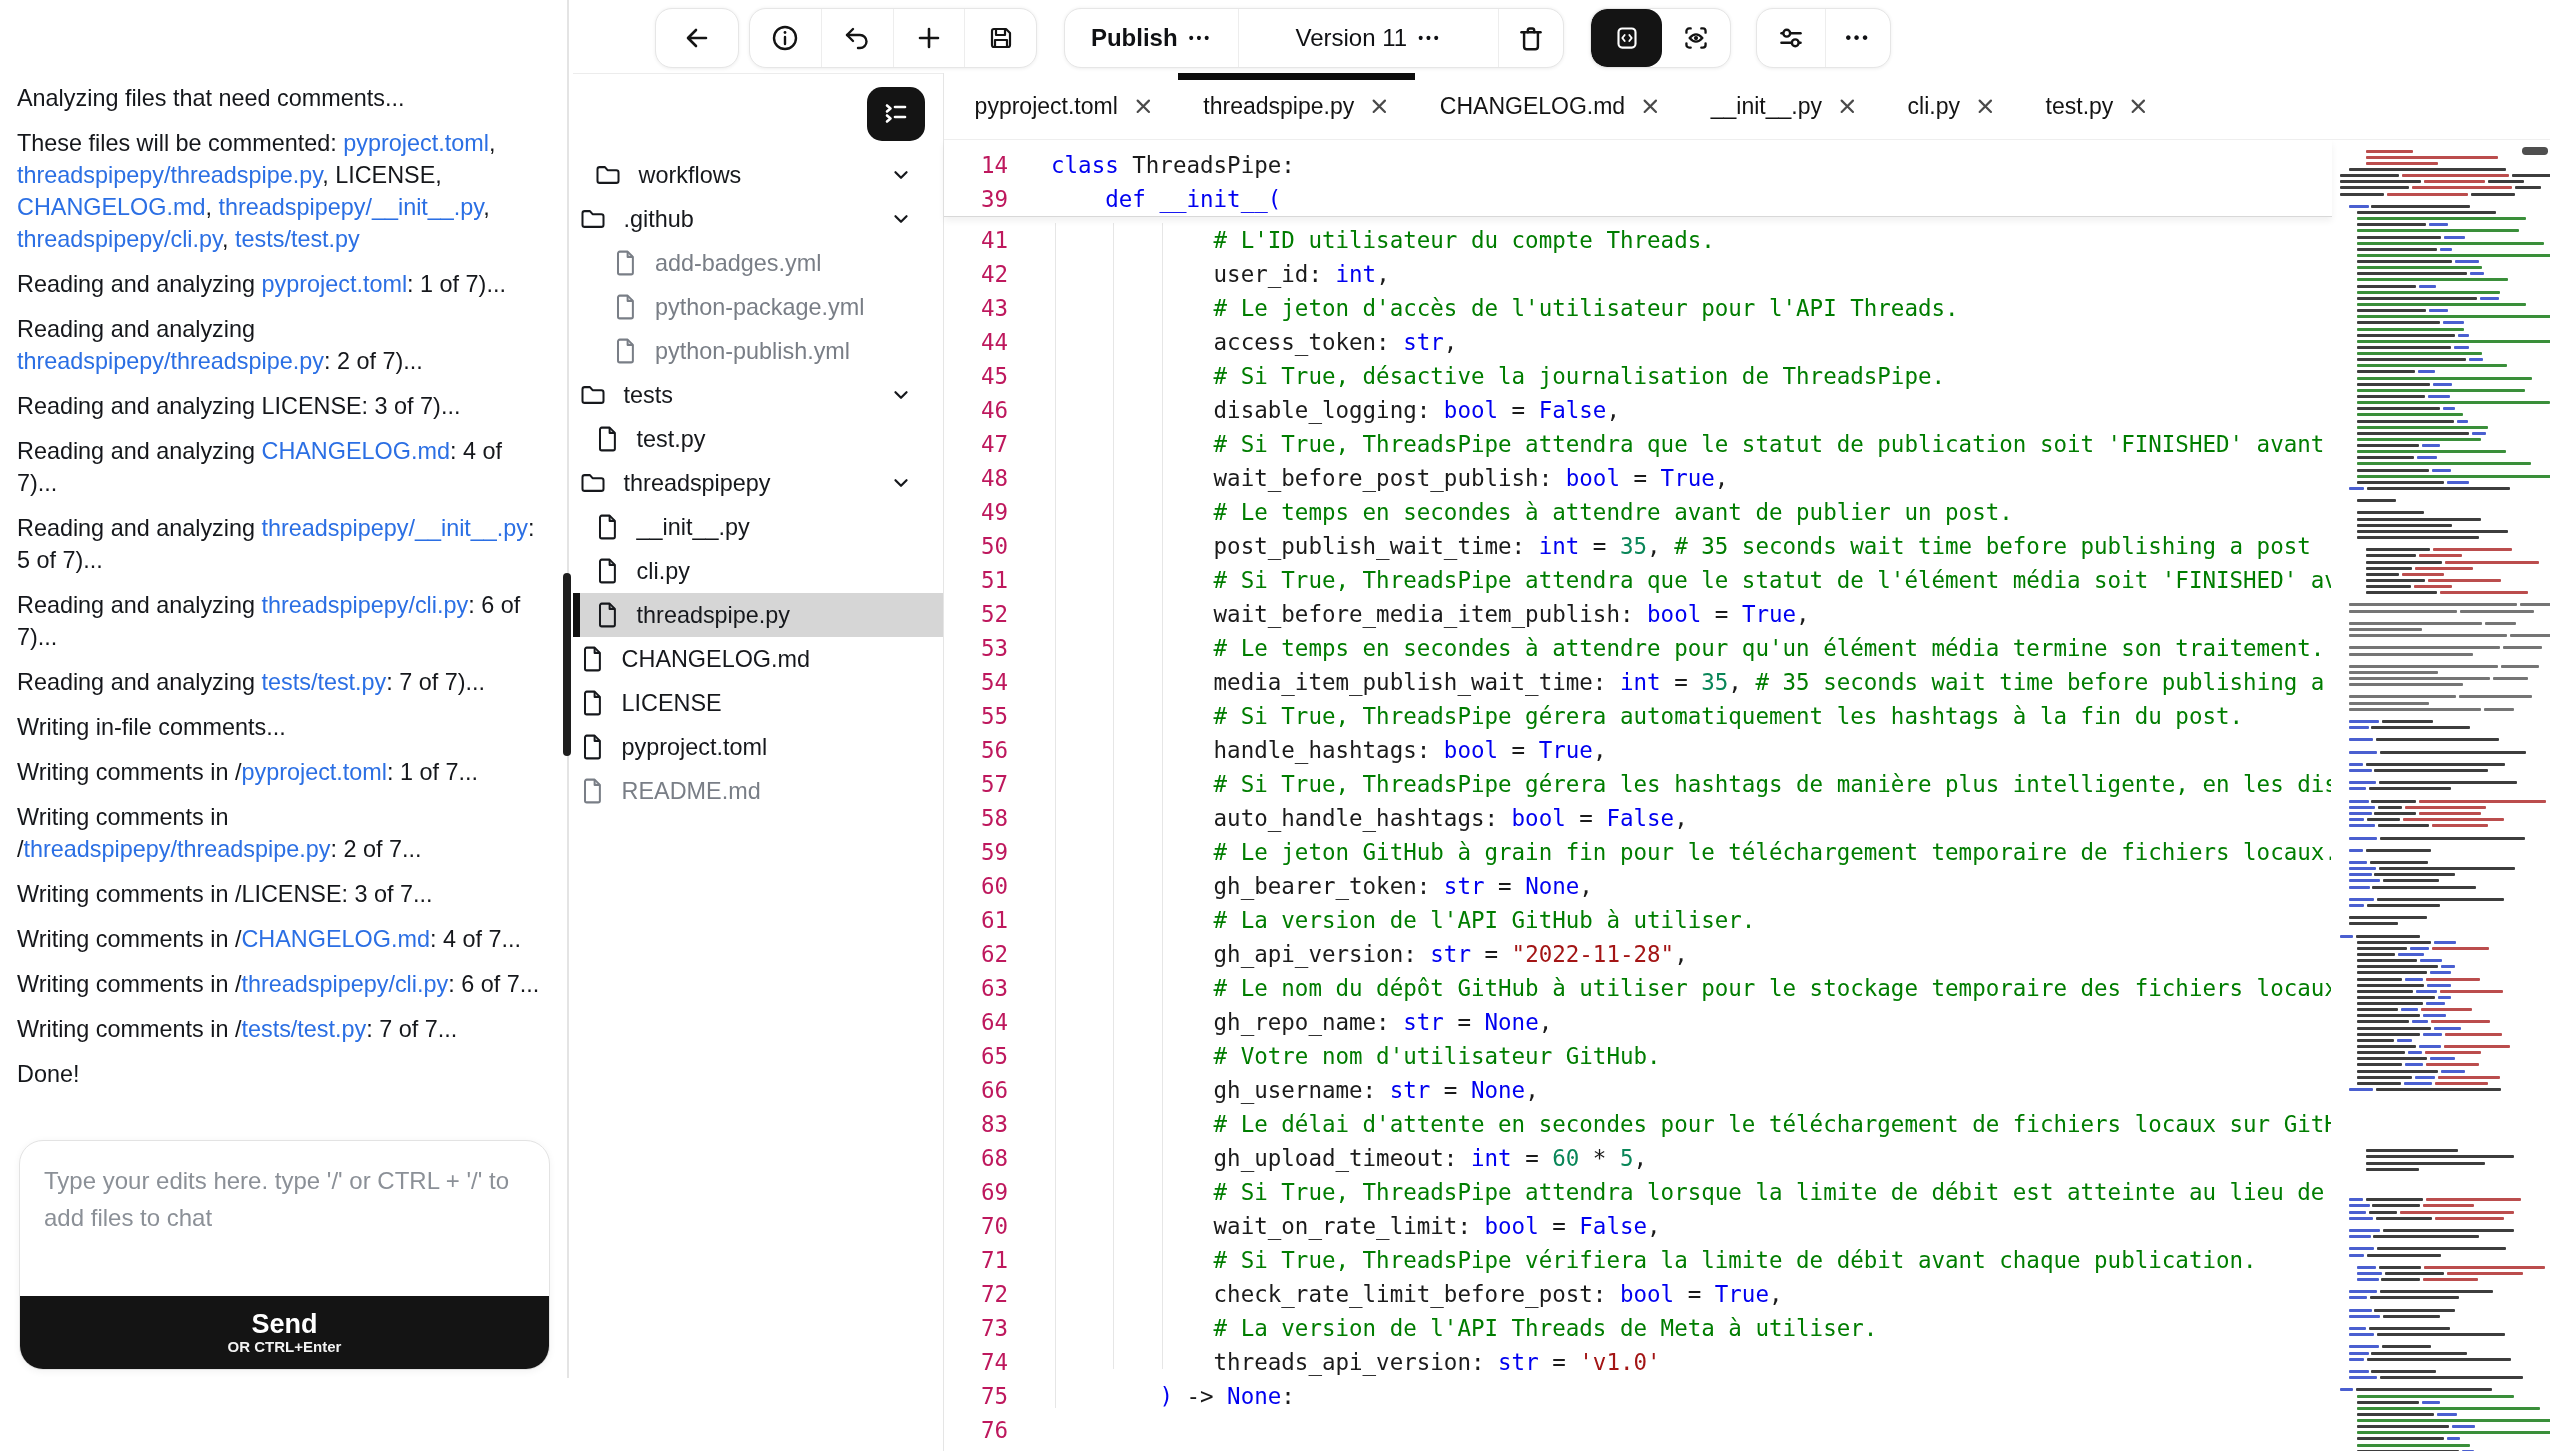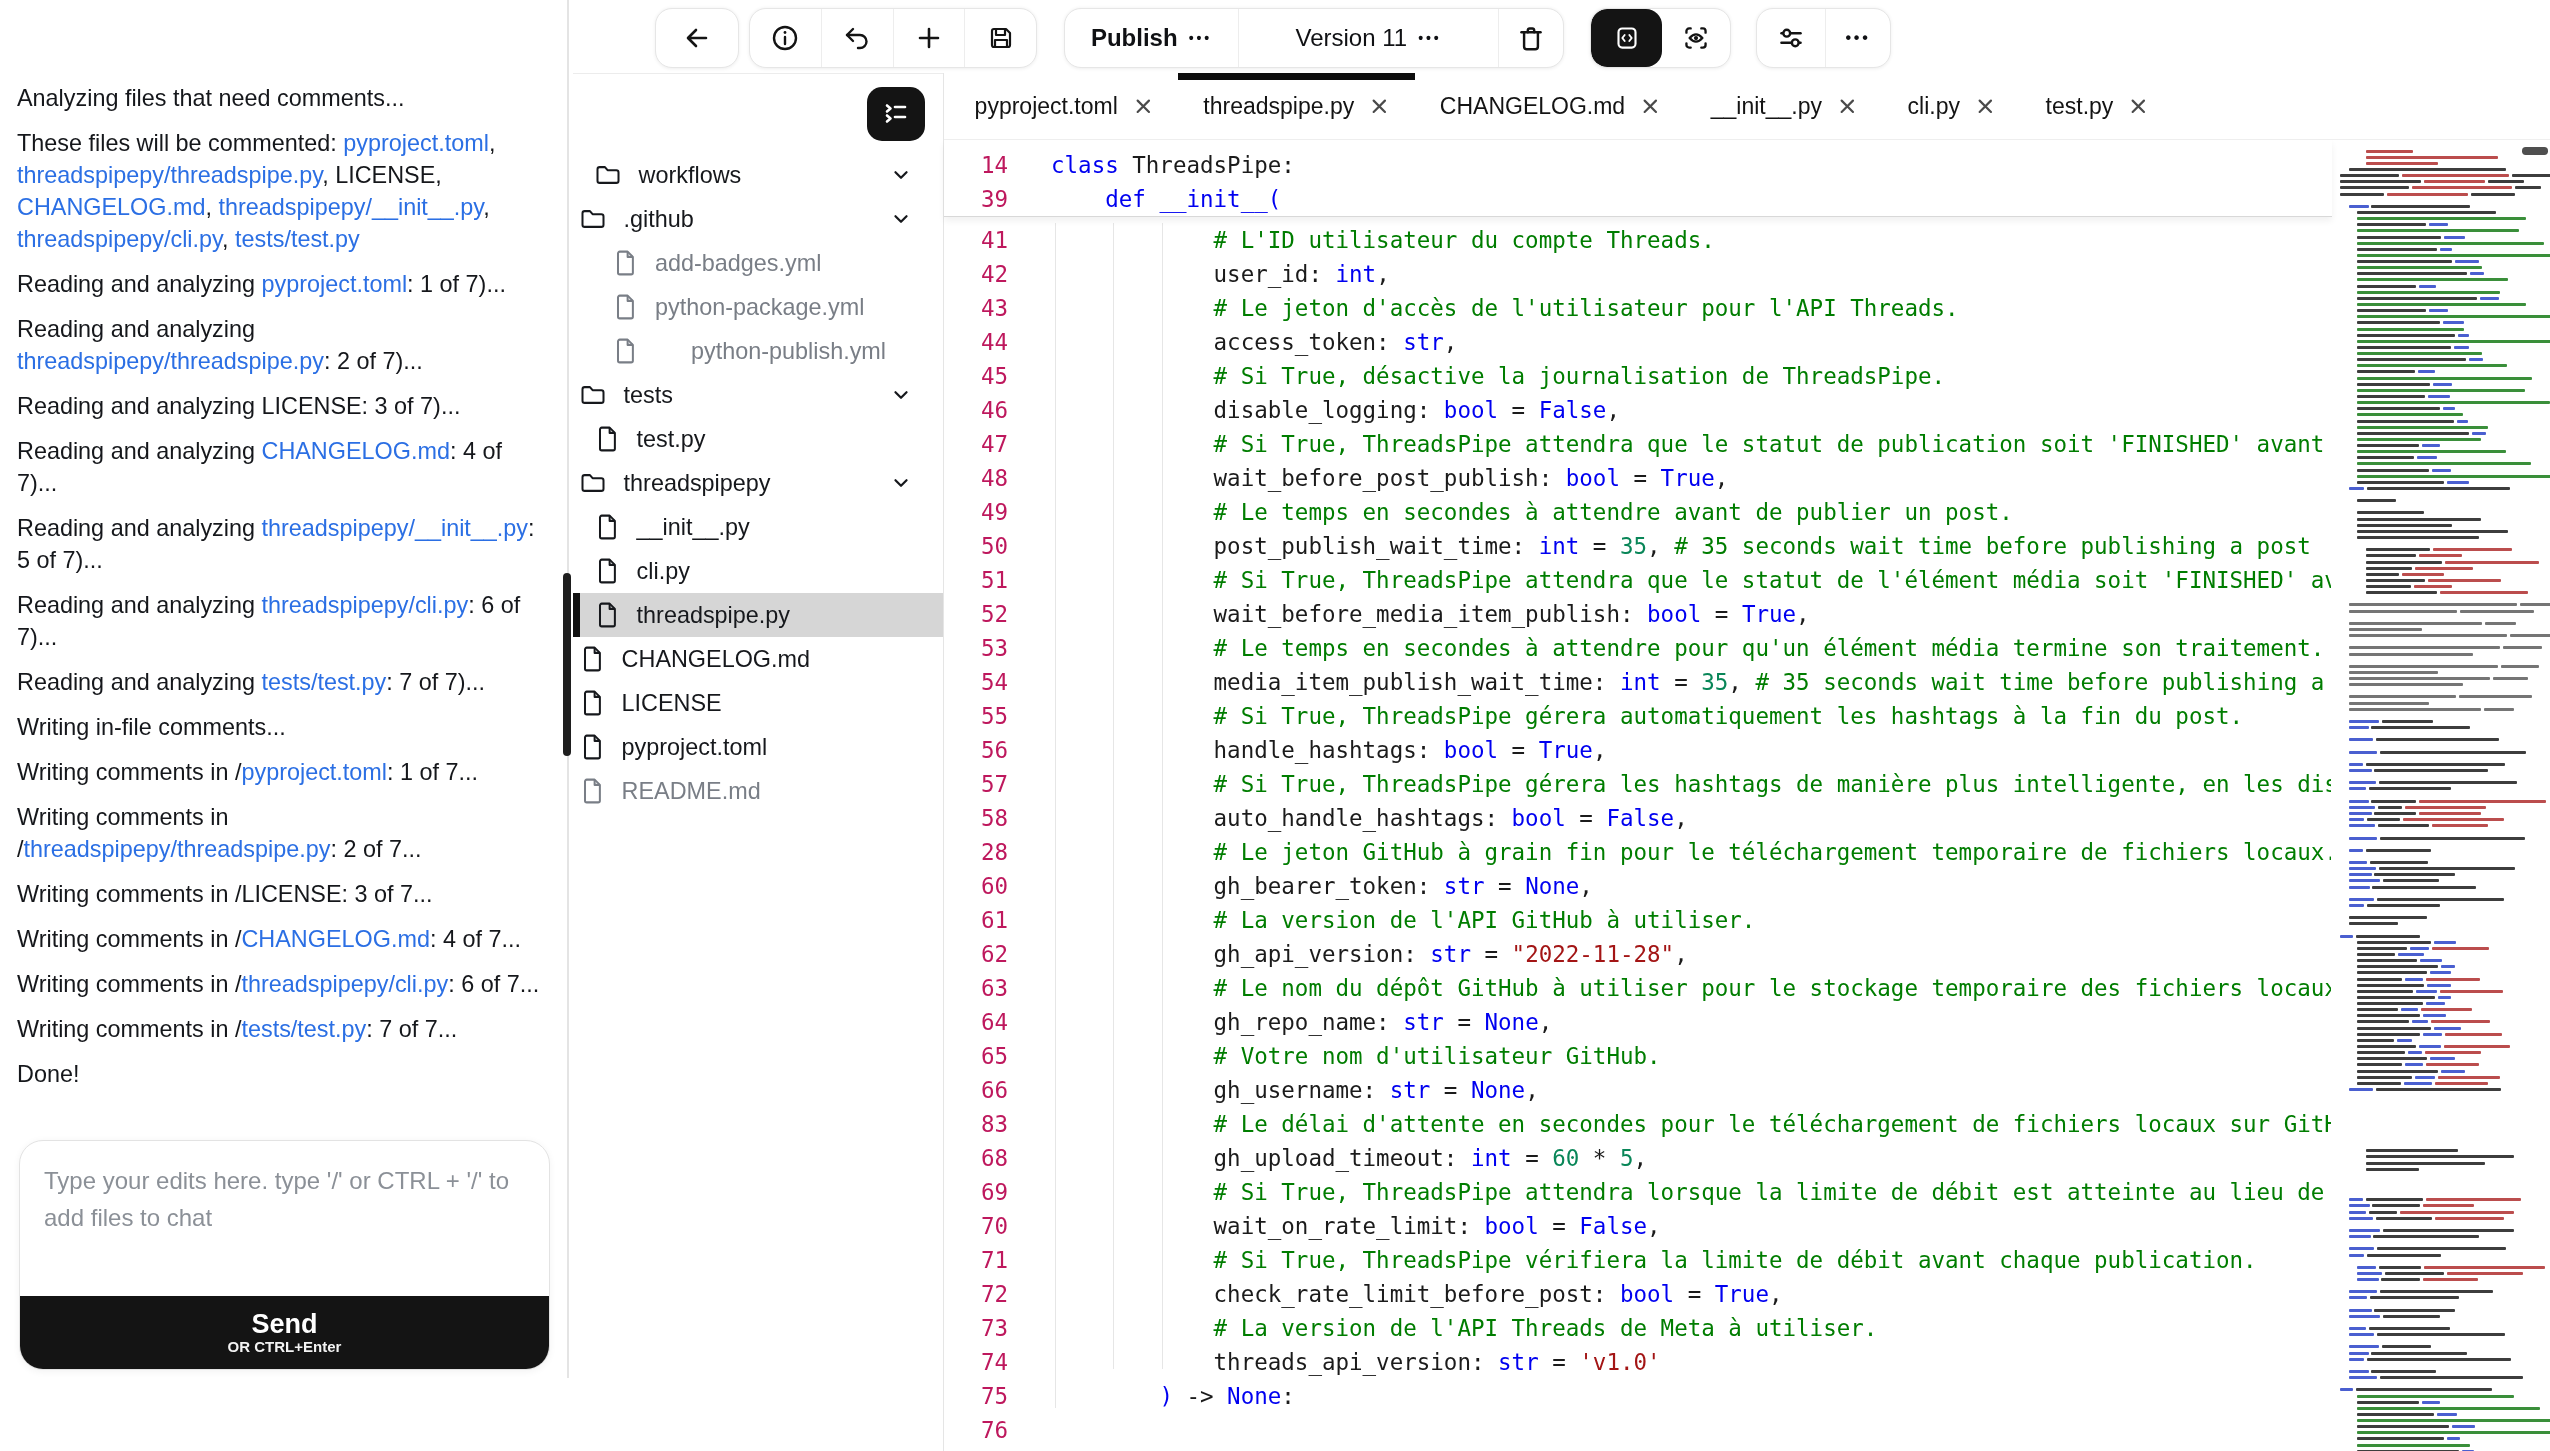--- a/index.html
+++ b/index.html
@@ -254,21 +254,21 @@
       </div>
       <div class="tree-row dim" style="padding-left: 39px;">
         <span class="icon">
           <svg width="26" height="28" viewBox="0 0 28 32" fill="none" stroke="#797e86" stroke-width="2.3" stroke-linejoin="round">
             <path d="M6 5a2 2 0 0 1 2-2h9l6 6v18a2 2 0 0 1-2 2H8a2 2 0 0 1-2-2z"></path>
             <path d="M17 3v6h6"></path>
           </svg>
         </span>
         <span>python-package.yml</span>
       </div>
-      <div class="tree-row dim" style="padding-left: 39px; gap: 36px;">
+      <div class="tree-row dim" style="padding-left: 39px;">
         <span class="icon">
           <svg width="26" height="28" viewBox="0 0 28 32" fill="none" stroke="#797e86" stroke-width="2.3" stroke-linejoin="round">
             <path d="M6 5a2 2 0 0 1 2-2h9l6 6v18a2 2 0 0 1-2 2H8a2 2 0 0 1-2-2z"></path>
             <path d="M17 3v6h6"></path>
           </svg>
         </span>
         <span>python-publish.yml</span>
       </div>
       <div class="tree-row" style="padding-left: 5.6px;">
         <span class="icon">
@@ -508,21 +508,21 @@
     </div>
     <div class="crow">
       <span class="ln">57</span>
       <span class="cd">            <span class="c"># Si True, ThreadsPipe gérera les hashtags de manière plus intelligente, en les distribuant</span></span>
     </div>
     <div class="crow">
       <span class="ln">58</span>
       <span class="cd">            <span class="p">auto_handle_hashtags: </span><span class="k">bool</span><span class="p"> = </span><span class="k">False</span><span class="p">,</span></span>
     </div>
     <div class="crow">
-      <span class="ln">28</span>
+      <span class="ln">59</span>
       <span class="cd">            <span class="c"># Le jeton GitHub à grain fin pour le téléchargement temporaire de fichiers locaux.</span></span>
     </div>
     <div class="crow">
       <span class="ln">60</span>
       <span class="cd">            <span class="p">gh_bearer_token: </span><span class="k">str</span><span class="p"> = </span><span class="k">None</span><span class="p">,</span></span>
     </div>
     <div class="crow">
       <span class="ln">61</span>
       <span class="cd">            <span class="c"># La version de l'API GitHub à utiliser.</span></span>
     </div>

